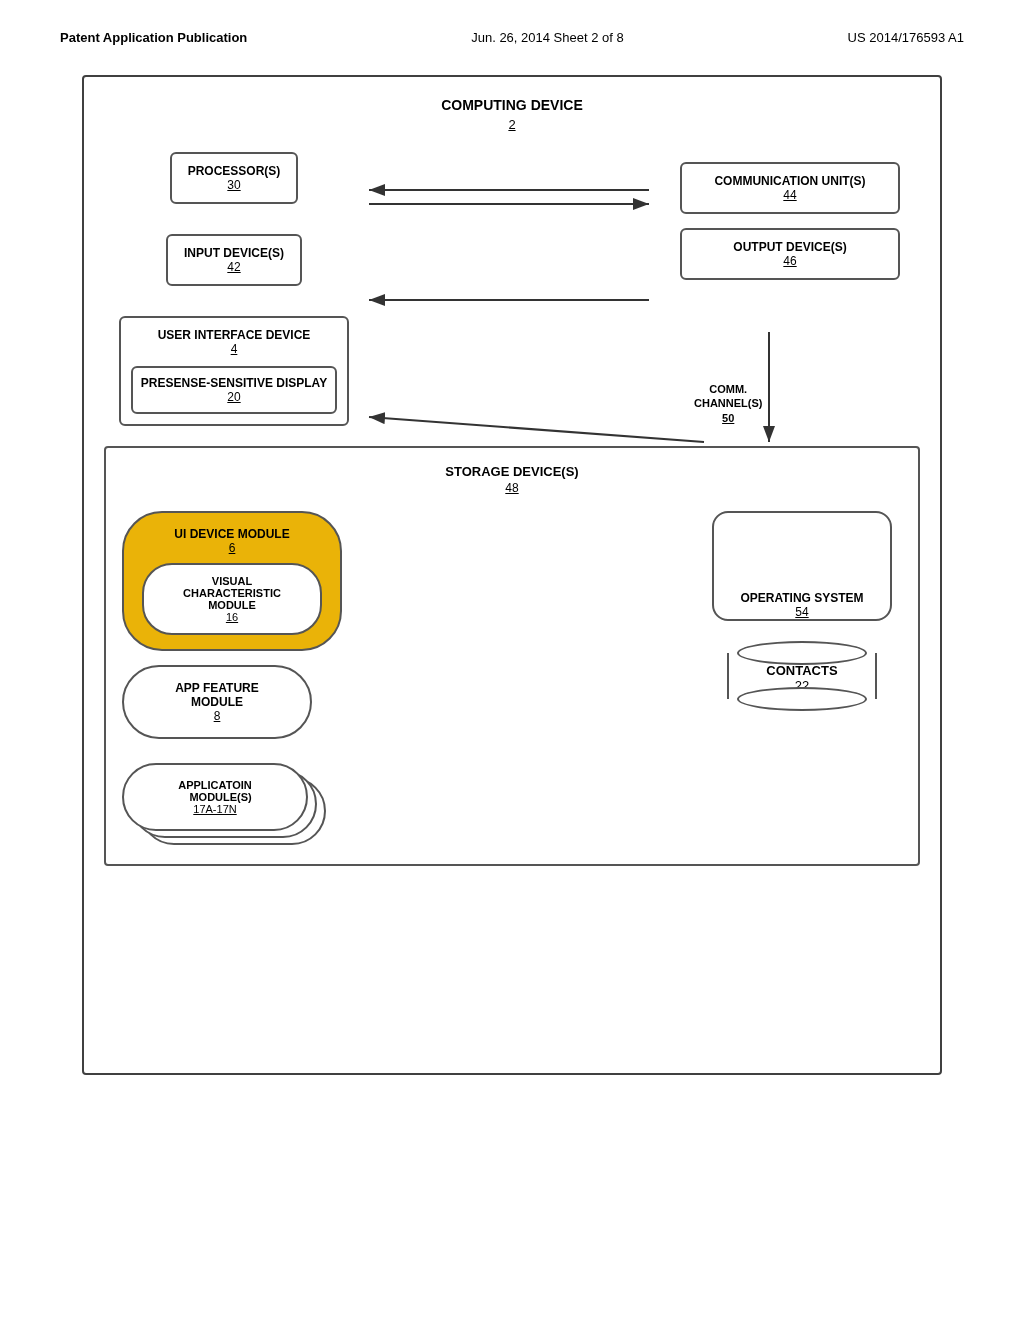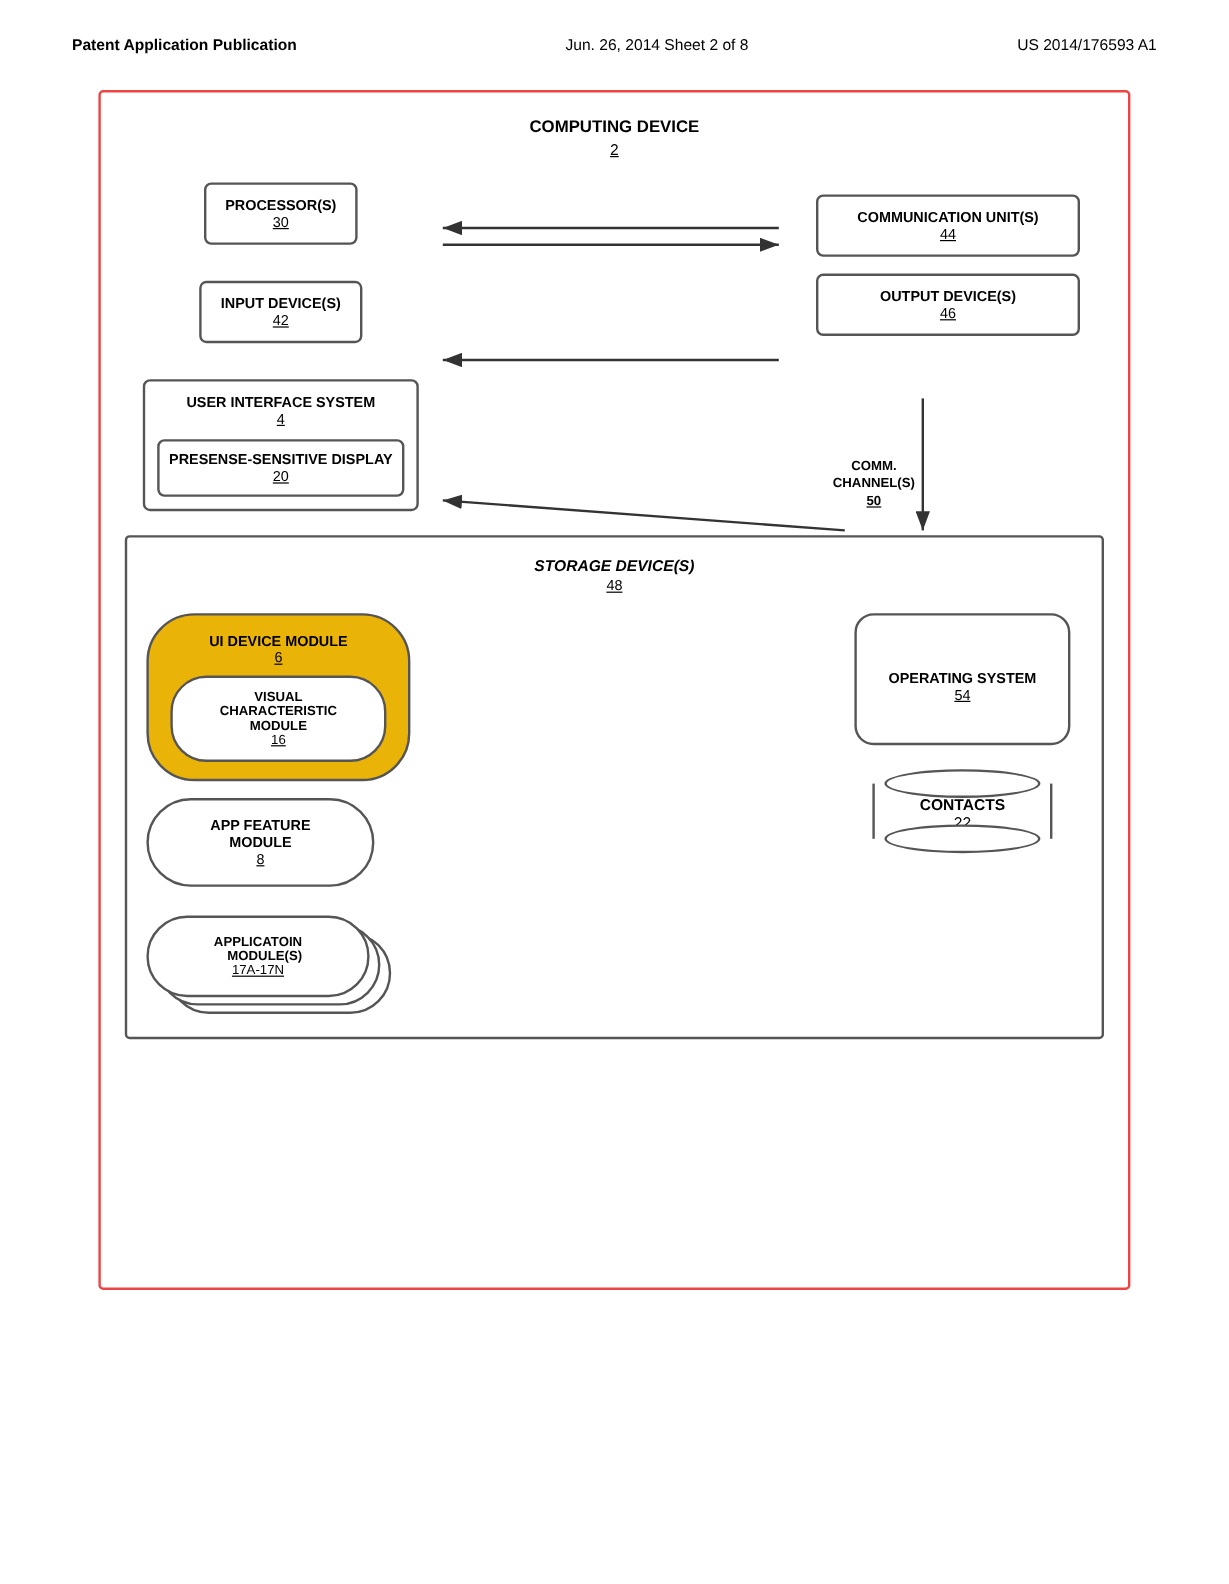--- a/index.html
+++ b/index.html
@@ -25,21 +25,21 @@
       align-items: center;
       margin-bottom: 30px;
       font-size: 13px;
     }
     .header-left { font-weight: bold; }
     .header-center { }
     .header-right { }
 
     
     .diagram-outer {
-      border: 2px solid #ef4444;
+      border: 2px solid #404040;
       border-radius: 4px;
       padding: 20px;
       position: relative;
       margin: 0 auto;
       width: 860px;
       min-height: 1000px;
     }
 
     .diagram-title {
       text-align: center;
@@ -102,21 +102,20 @@
       border-radius: 4px;
       padding: 16px;
       position: relative;
       margin-top: 10px;
     }
     .storage-title {
       text-align: center;
       font-weight: bold;
       font-size: 13px;
       margin-bottom: 2px;
-      font-style: italic;
     }
     .storage-num {
       text-align: center;
       font-size: 12px;
       text-decoration: underline;
       margin-bottom: 16px;
     }
 
     .storage-inner {
       display: flex;
@@ -192,21 +191,21 @@
 
     
     .os-box {
       border: 2px solid #555;
       border-radius: 16px;
       width: 180px;
       height: 110px;
       display: flex;
       flex-direction: column;
       align-items: center;
-      justify-content: center;
+      justify-content: flex-end;
       padding-top: 12px;
       background: #fff;
     }
     .os-label {
       font-weight: bold;
       font-size: 12px;
       text-align: center;
     }
     .os-num {
       font-size: 12px;
@@ -290,21 +289,21 @@
           <div class="box-label">PROCESSOR(S)</div>
           <div class="box-num">30</div>
         </div>
 
         <div class="box">
           <div class="box-label">INPUT DEVICE(S)</div>
           <div class="box-num">42</div>
         </div>
 
         <div class="box" style="padding:10px;">
-          <div class="box-label">USER INTERFACE SYSTEM</div>
+          <div class="box-label">USER INTERFACE DEVICE</div>
           <div class="box-num">4</div>
           <div class="box" style="margin-top:10px; padding:8px;">
             <div class="box-label">PRESENSE-SENSITIVE DISPLAY</div>
             <div class="box-num">20</div>
           </div>
         </div>
 
       </div>
 
       <div class="right-col">

